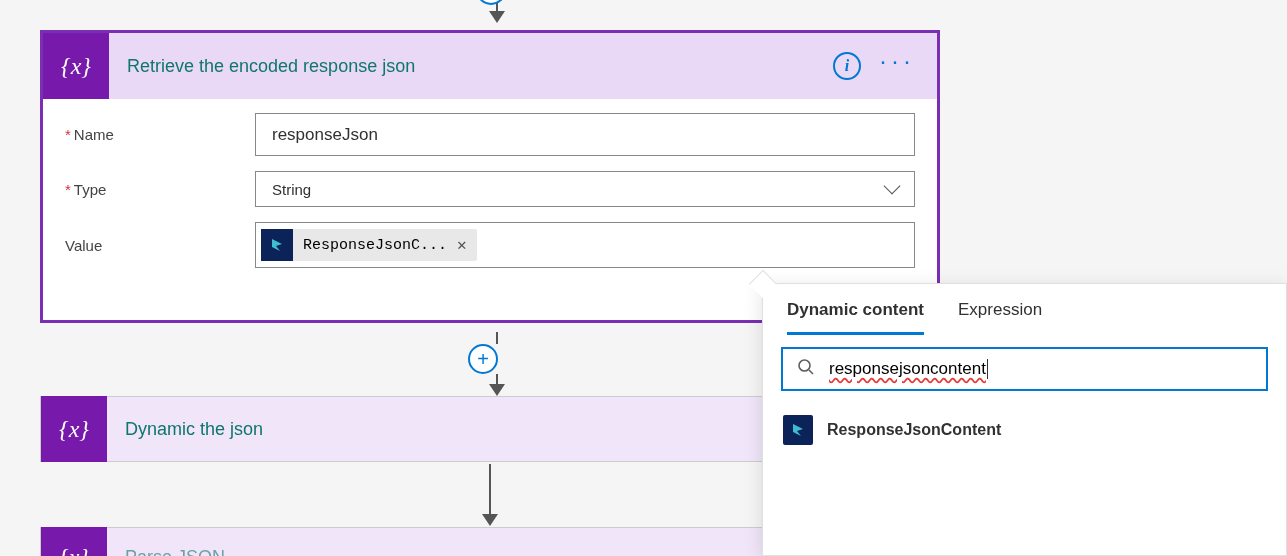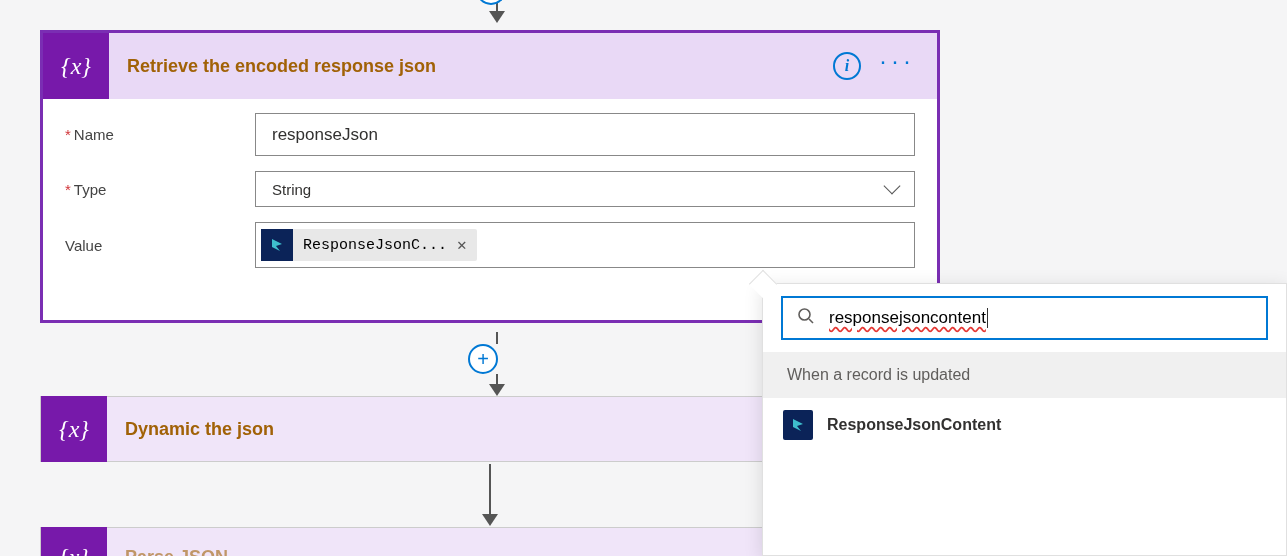--- a/index.html
+++ b/index.html
@@ -81,23 +81,23 @@
       align-items: center;
       justify-content: center;
       color: #fff;
       font-style: italic;
       font-family: Georgia, serif;
       font-size: 24px;
     }
     .card-title {
       flex: 1;
       font-size: 18px;
-      color: #a16207;
+      color: #0f766e;
       padding-left: 18px;
-      font-weight: 700;
+      font-weight: 400;
     }
     .info-icon {
       width: 28px;
       height: 28px;
       border: 2px solid #0078d4;
       border-radius: 50%;
       display: flex;
       align-items: center;
       justify-content: center;
       color: #0078d4;
@@ -380,34 +380,37 @@
     <div class="arrow-head"></div>
   </div>
 
   <div class="partial-card">
     <div class="card-icon-box" style="height:60px;">{<span style="font-style:italic;">x</span>}</div>
     <div class="card-title" style="opacity:0.6;">Parse JSON</div>
   </div>
 
   <div class="popup">
     <div class="popup-beak"></div>
+    <div class="popup-tabs">
+      <div class="tab active">Dynamic content</div>
+      <div class="tab">Expression</div>
+    </div>
     <div class="popup-search-wrap">
       <div class="popup-search">
         <span class="popup-search-icon">
           <svg width="18" height="18" viewBox="0 0 18 18" fill="none" stroke="#605e5c" stroke-width="1.6">
               <circle cx="7.5" cy="7.5" r="5.5"></circle>
               <line x1="12" y1="12" x2="16" y2="16"></line>
             </svg>
         </span>
         <span class="spellcheck" style="font-size:17px;">responsejsoncontent</span>
         <span style="border-left:1px solid #323130;height:20px;margin-left:1px;"></span>
         <input type="text" style="width: 0px; opacity: 0;">
       </div>
     </div>
-    <div class="popup-section">When a record is updated</div>
     <div class="popup-item">
       <div class="token-icon">
         <svg width="16" height="16" viewBox="0 0 16 16">
             <path d="M3 2 L13 7 L7 9 L11 14 L3 10 Z"></path>
           </svg>
       </div>
       <span class="popup-item-label">ResponseJsonContent</span>
     </div>
   </div>
 

